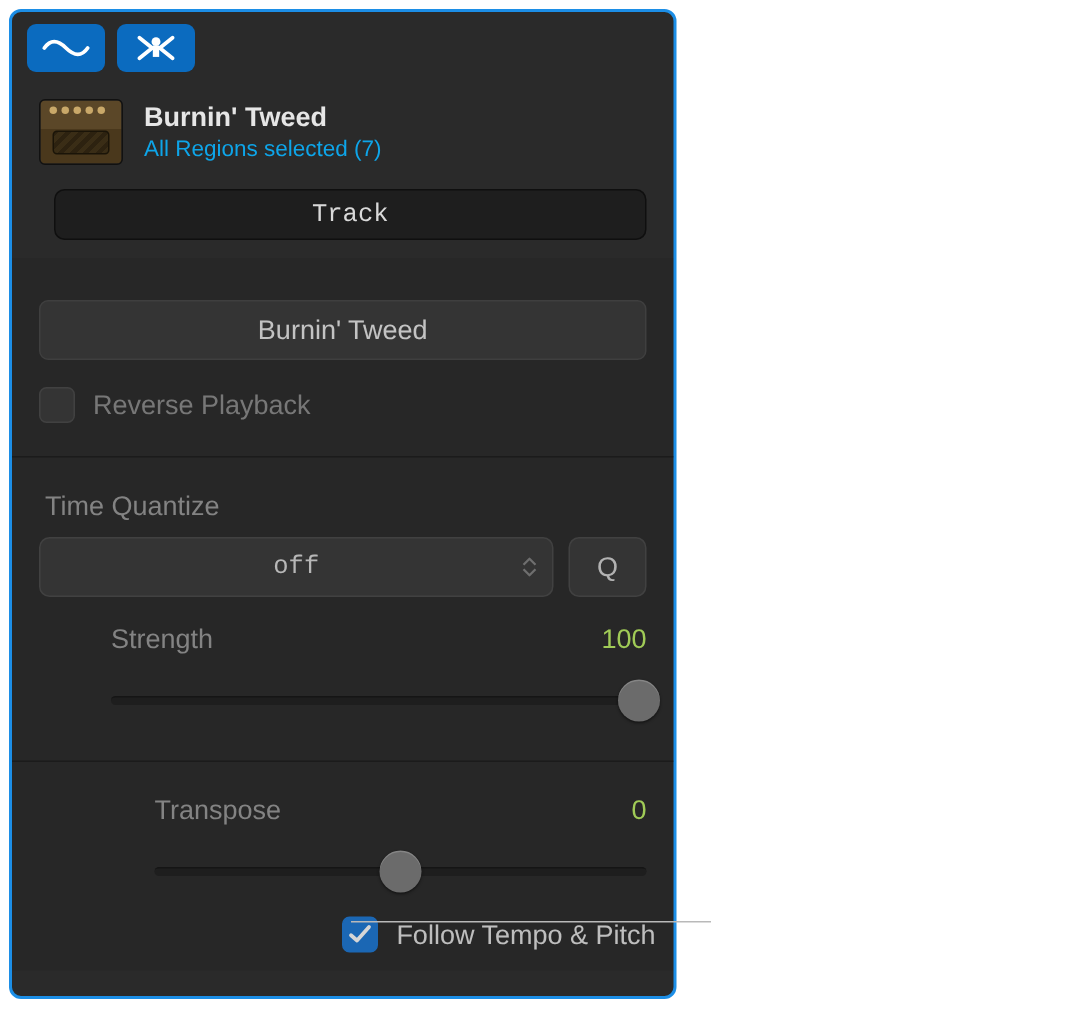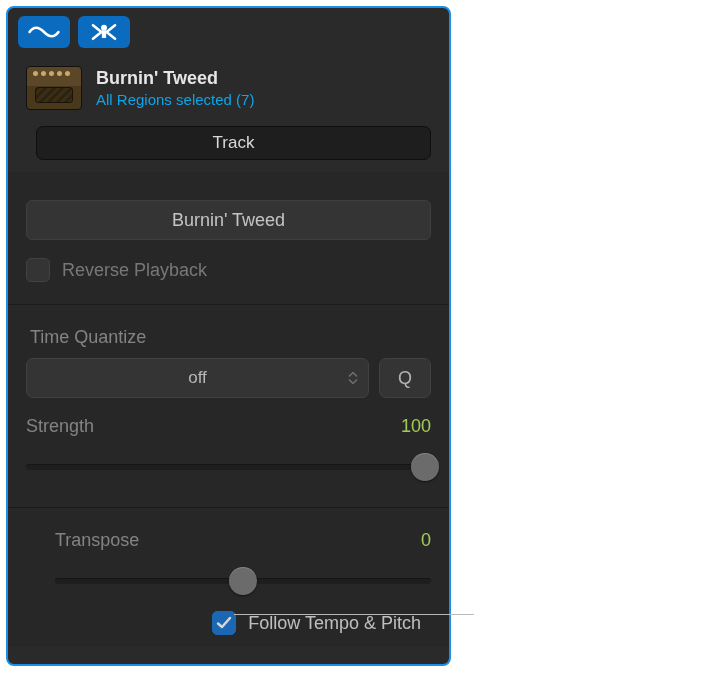--- a/index.html
+++ b/index.html
@@ -55,21 +55,21 @@
     content:""; position:absolute; bottom:6px; left:8px; right:8px; height:14px;
     border-radius:3px;
     background: repeating-linear-gradient(-45deg,#3a2d16 0 3px,#2d2210 3px 6px);
     border:1px solid #1a1408;
   }
   .header-text { display:flex; flex-direction:column; gap:2px; }
   .track-title { color:#e6e6e6; font-size:18px; font-weight:600; }
   .track-sub { color:#0ea5e9; font-size:15px; }
 
   
-  .segwrap { padding: 6px 18px 12px 28px; }
+  .segwrap { padding: 6px 18px 12px 28px; font-family: Liberation Mono, monospace; }
   .segmented {
     display:flex; width:100%; height:34px;
     background:#1e1e1e; border-radius:7px; border:1px solid #0f0f0f;
     overflow:hidden;
   }
   .seg {
     flex:1; display:flex; align-items:center; justify-content:center;
     color:#d9d9d9; font-size:17px; font-weight:500; cursor:default;
   }
   .seg.active { background:#1c78d6; color:#fff; }
@@ -85,54 +85,54 @@
 
   
   .namewrap { padding: 28px 18px 0 18px; }
   .namefield {
     height:40px; background:#3a3a3a; border-radius:6px; border:1px solid #474747;
     display:flex; align-items:center; justify-content:center;
     color:#e8e8e8; font-size:18px;
   }
 
   
-  .row { display:flex; align-items:center; padding: 14px 28px 0 18px; gap:12px; }
+  .row { display:flex; align-items:center; padding: 14px 12px 0 18px; gap:12px; }
   .cbox {
     width:24px; height:24px; border-radius:5px;
     background:#3a3a3a; border:1px solid #4a4a4a;
     display:flex; align-items:center; justify-content:center;
     flex-shrink:0;
   }
   .cbox.checked { background:#1c78d6; border-color:#1c78d6; }
   .cbox svg { width:16px; height:16px; display:none; }
   .cbox.checked svg { display:block; }
   .row-label { color:#8c8c8c; font-size:18px; }
   .row-label.light { color:#e2e2e2; }
 
   .section-title { color:#9a9a9a; font-size:18px; padding: 22px 18px 10px 22px; }
 
   .popQrow { display:flex; gap:10px; padding: 0 18px; }
   .popup {
     flex:1; height:40px; border-radius:7px; background:#3a3a3a; border:1px solid #4a4a4a;
     display:flex; align-items:center; justify-content:center; position:relative;
-    color:#d9d9d9; font-size:17px;
+    color:#d9d9d9; font-size:17px;font-family:Liberation Mono, monospace;
   }
   .popup .arrows {
     position:absolute; right:10px; top:50%; transform:translateY(-50%);
     display:flex; flex-direction:column; gap:1px;
   }
   .popup .arrows svg{ width:10px; height:6px; opacity:.55; }
   .qbtn {
     width:52px; height:40px; border-radius:7px; background:#3a3a3a; border:1px solid #4a4a4a;
     display:flex; align-items:center; justify-content:center;
     color:#d4d4d4; font-size:18px; font-weight:500;
   }
 
   
-  .param { padding: 18px 18px 0 18px; }
+  .param { padding: 18px 18px 0 18px; margin-left: 48px; }
   .param-head { display:flex; justify-content:space-between; color:#9a9a9a; font-size:18px; }
   .param-head .val { color:#bef264; }
   .slider {
     position:relative; height:28px; margin-top:16px;
   }
   .slider .track {
     position:absolute; left:0; right:0; top:50%; transform:translateY(-50%);
     height:6px; border-radius:3px; background:#1f1f1f; border-top:1px solid #141414;
   }
   .slider .thumbk {

